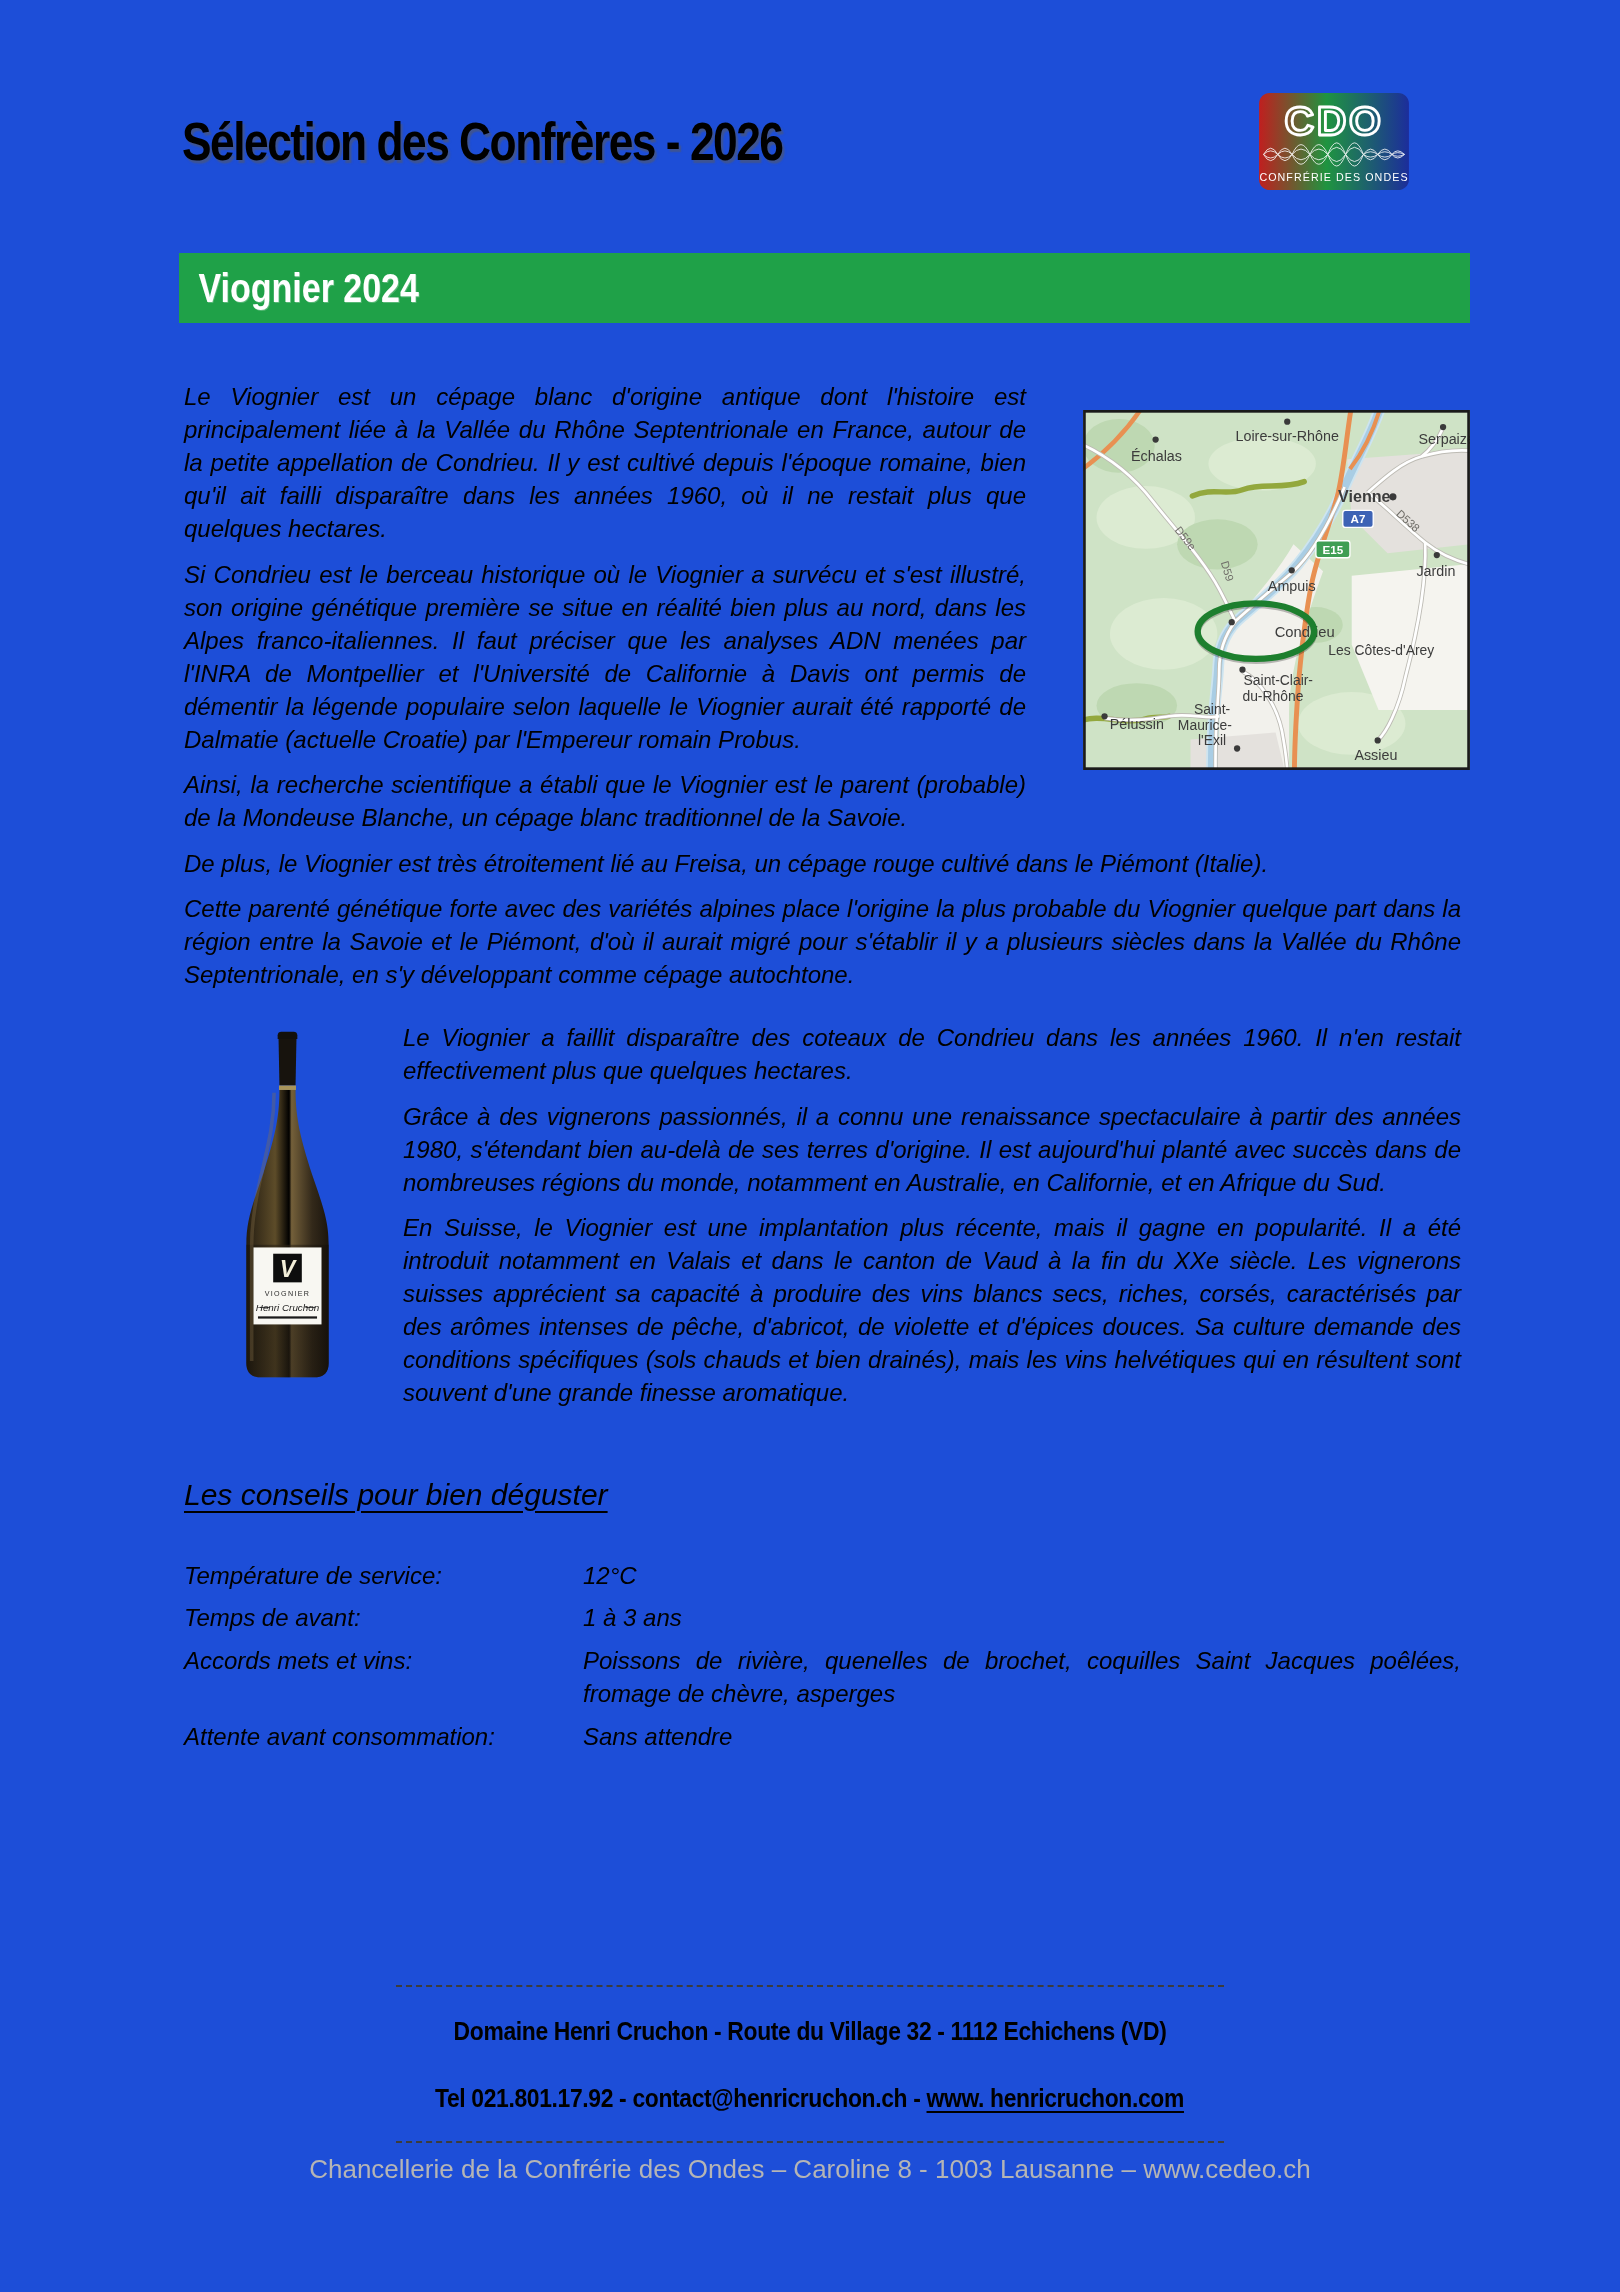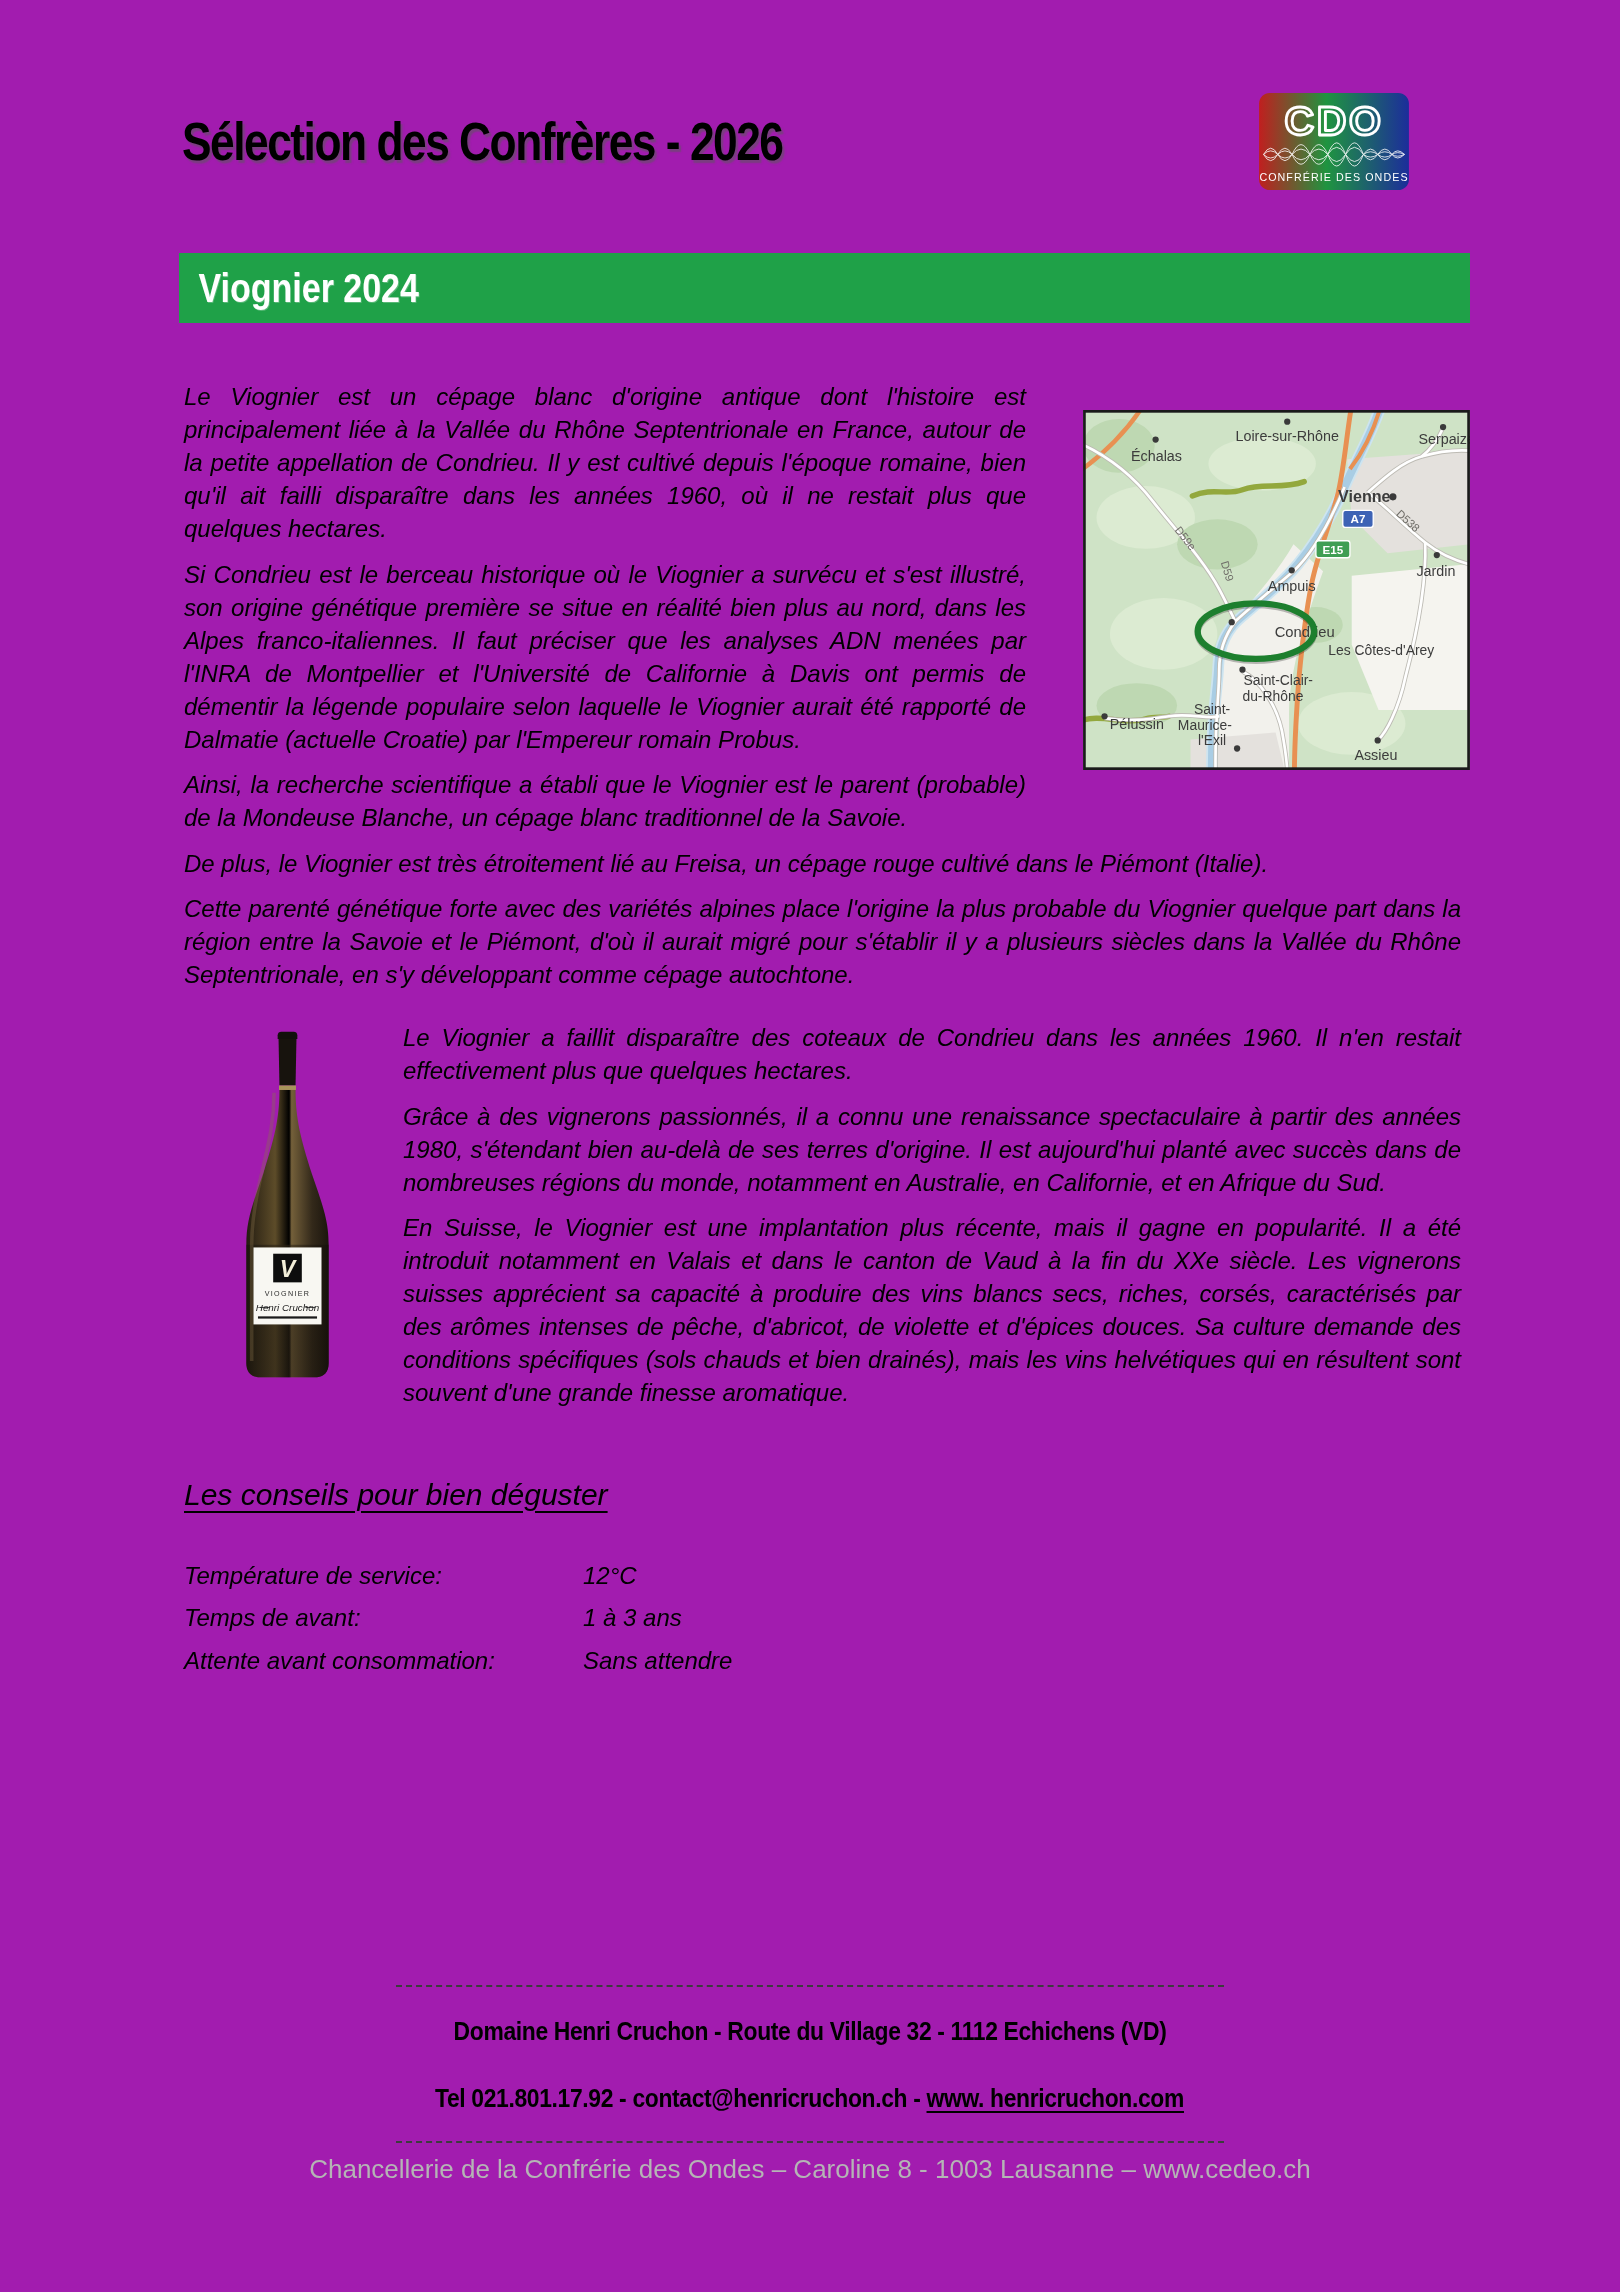--- a/index.html
+++ b/index.html
@@ -1,19 +1,19 @@
 <!DOCTYPE html>
 <html style="font-size:14.3px"><head>
 <meta charset="utf-8">
 <style>
   html,body{margin:0;padding:0;background:#888;}
   .page{
     position:relative;
     width:1620px;height:2293px;
-    background:#a21caf;
+    background:#1d4ed8;
     margin:0 auto;
     font-family:"Liberation Sans","DejaVu Sans",sans-serif;
     color:#000;
     overflow:hidden;
   }
   
   .doc-title{
     position:absolute;left:182px;top:110px;
     font-size:54px;font-weight:900;letter-spacing:-1.8px;
     white-space:nowrap;
@@ -280,20 +280,24 @@
       <div class="conseils-heading">Les conseils pour bien déguster</div>
       <div class="crow">
         <div class="clabel">Température de service:</div>
         <div class="cval">12°C</div>
       </div>
       <div class="crow">
         <div class="clabel">Temps de avant:</div>
         <div class="cval">1 à 3 ans</div>
       </div>
       <div class="crow">
+        <div class="clabel">Accords mets et vins:</div>
+        <div class="cval">Poissons de rivière, quenelles de brochet, coquilles Saint Jacques poêlées, fromage de chèvre, asperges</div>
+      </div>
+      <div class="crow">
         <div class="clabel">Attente avant consommation:</div>
         <div class="cval">Sans attendre</div>
       </div>
     </div>
   </div>
 
   <div class="footer">
     <div class="dash-rule"></div>
     <div class="f-line1">
       <span class="f-bold">Domaine Henri Cruchon - Route du Village 32 - 1112 Echichens (VD)</span>

